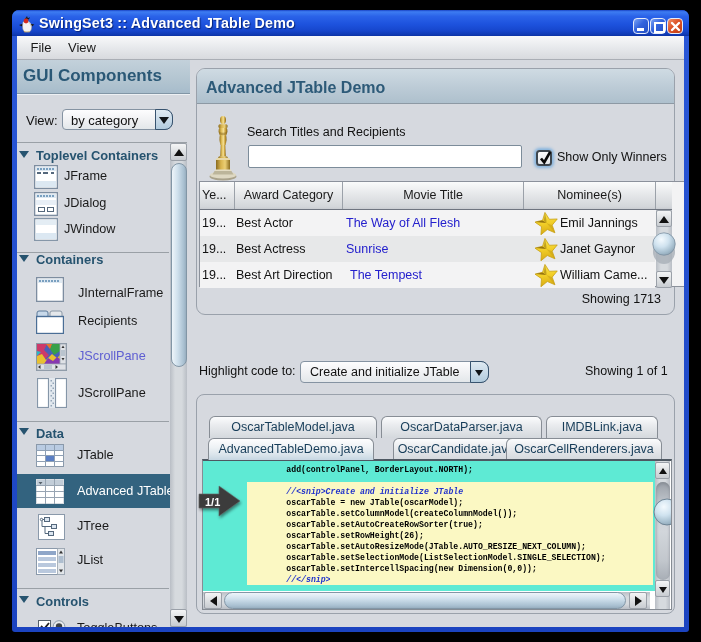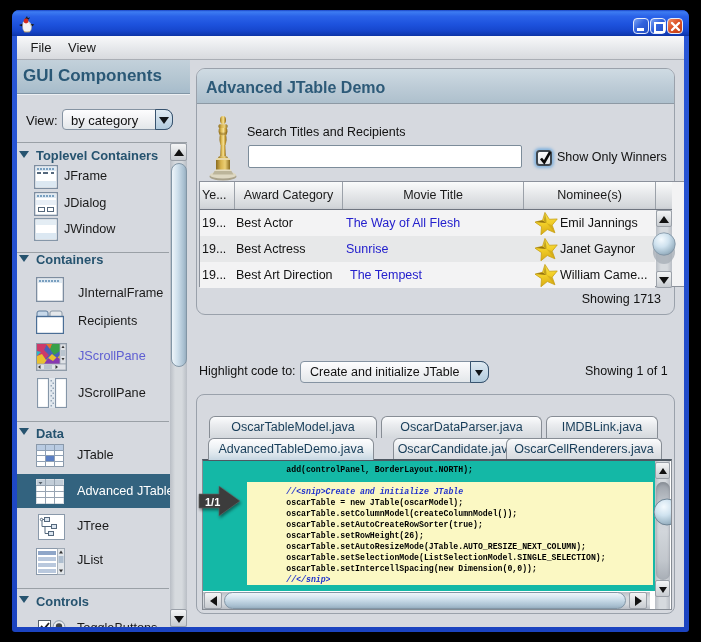--- a/index.html
+++ b/index.html
@@ -62,39 +62,40 @@
 .cell{position:absolute;font-size:12.5px;color:#111;top:50%;transform:translateY(-50%);white-space:nowrap;}
 .link{color:#2420cd;}
 
 #codepane{position:absolute;left:179px;top:358px;width:479px;height:220px;background:#d6d9df;
   border:1.4px solid #9aa1ab;border-radius:8px;box-sizing:border-box;}
 .tab{position:absolute;height:22px;background:linear-gradient(#fbfcfd,#e9ebee 40%,#d4d8dd);
   border:1px solid #878d95;border-bottom:none;border-radius:6px 6px 0 0;box-sizing:border-box;
   font-size:12.5px;color:#173d59;text-align:center;}
 .tab.sel{background:linear-gradient(#fdfdfe 0%,#eef2f5 40%,#dae4eb 75%,#c6d6e2 100%);height:21.5px;z-index:3;}
 #codescroll{position:absolute;left:5px;top:64px;width:470px;height:151px;border:1px solid #868c94;border-top:2px solid #4e5862;box-sizing:border-box;background:#fff;overflow:hidden;}
-#codebody{position:absolute;left:0;top:0;width:453px;height:130px;background:#14b8a6;overflow:hidden;}
+#codebody{position:absolute;left:0;top:0;width:453px;height:130px;background:#5eead4;overflow:hidden;}
 pre{margin:0;font-family:"Liberation Mono",monospace;font-size:8.2px;font-weight:bold;line-height:11px;color:#000;}
 .snip{color:#2233cc;font-style:italic;}
 #hl{position:absolute;left:44px;top:21px;width:406px;height:103px;background:#fbf8c3;}
 </style></head>
 <body>
 <div id="stage">
 <div id="win">
   <div id="titlebar"></div>
   <svg class="abs" style="left:6px;top:6px;" width="17" height="17" viewBox="0 0 17 17">
     <path d="M7.5 2.5 L9 0 L9.8 2.2 L12 1.2 L10.8 3.5 Z" fill="#1a1a1a"></path>
     <path d="M6.5 3.5 L8 1.5 L9.5 3.8 Z" fill="#2a2a2a"></path>
     <path d="M1 9 l3.8 -1.2 l-0.6 2.8 z" fill="#151515"></path>
     <path d="M12.5 7.8 l3.8 0.8 l-2.6 2.2 z" fill="#151515"></path>
     <path d="M4.8 6.5 Q3.6 14.5 7 16 L11.5 16 Q14.8 13.5 12.8 8.5 Q11.5 5 8.8 4.6 Q5.8 4.6 4.8 6.5 Z" fill="#f2f2f2" stroke="#8a8a8a" stroke-width="0.5"></path>
     <path d="M9.5 6 Q12.5 7 12.9 10 L13 13 Q14.5 10 12.8 7.5 Q11.5 5.2 9.5 6 Z" fill="#c9c9c9"></path>
     <circle cx="8" cy="5" r="2.4" fill="#d42a1e"></circle>
     <path d="M5.8 14.8 q2.8 1.5 5.8 0.3 l0 1.1 l-5.5 0 z" fill="#caa96a"></path>
   </svg>
+  <div id="title">SwingSet3 :: Advanced JTable Demo</div>
   <div class="wbtn min" style="left:621px;">
         <div style="position:absolute;left:3px;bottom:2.5px;width:7px;height:3px;background:#fff;"></div>
       </div>
   <div class="wbtn max" style="left:638px;">
         <div style="position:absolute;left:3px;top:3px;width:7px;height:6.5px;border:2px solid #fff;border-top-width:2.5px;"></div>
       </div>
   <div class="wbtn close" style="left:655px;">
         <svg width="13" height="13" style="position:absolute;left:0.5px;top:0.5px;">
           <path d="M3 3 L10 10 M10 3 L3 10" stroke="#fff" stroke-width="2.4" stroke-linecap="round"></path>
         </svg>

